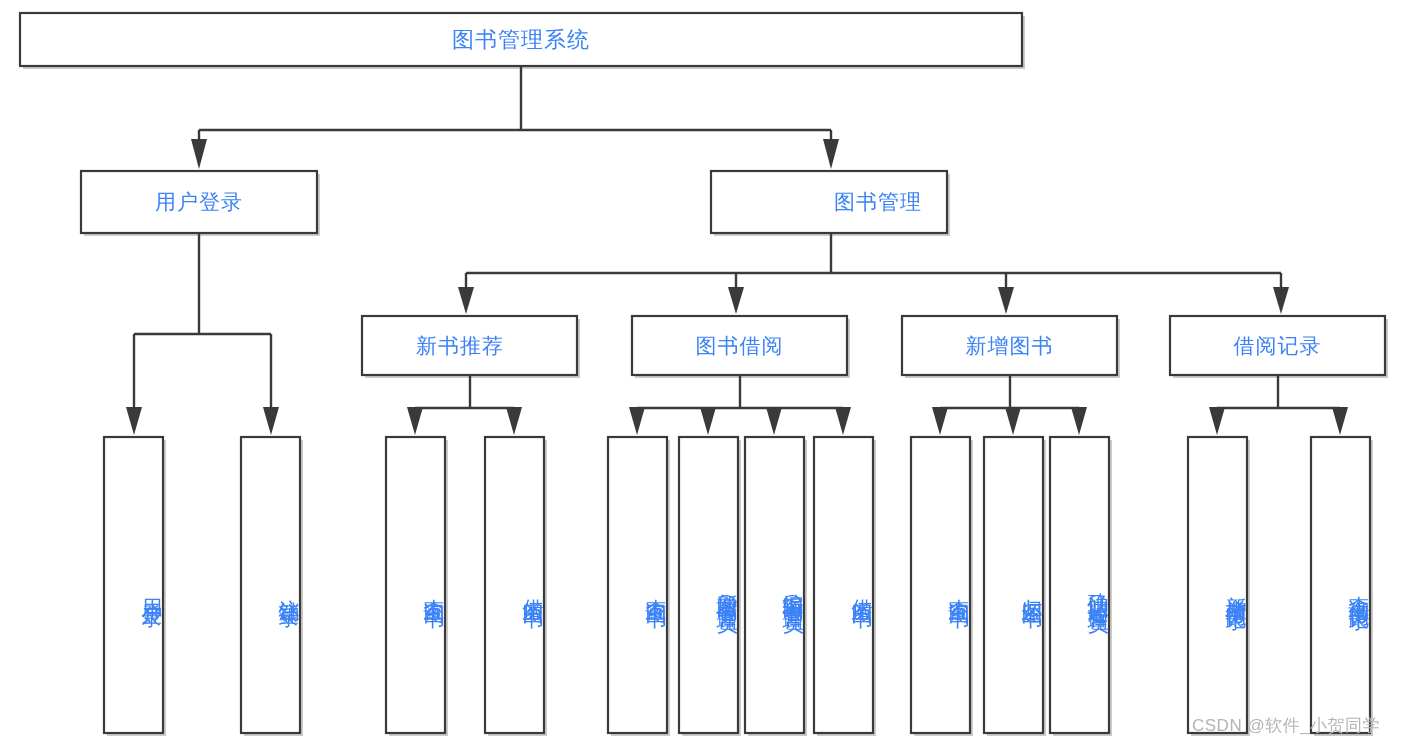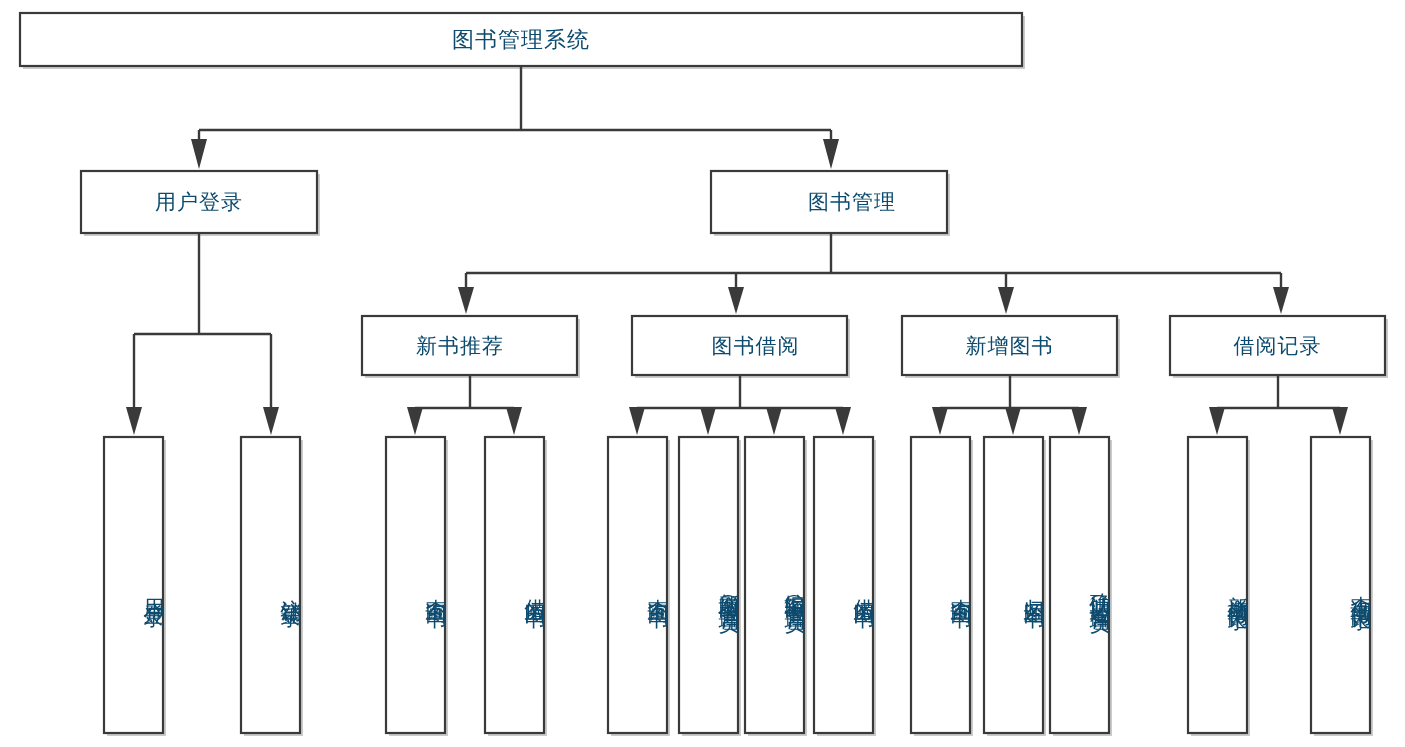--- a/index.html
+++ b/index.html
@@ -41,22 +41,22 @@
     stroke-linecap: butt;
   }
   .arrow-head {
     fill: #3a3a3a;
   }
   .node-label {
     position: absolute;
     display: flex;
     align-items: center;
     justify-content: center;
-    color: #0c4a6e;
-    font-family: Liberation Mono, monospace;
+    color: #3b82f6;
+    font-family: Liberation Sans, sans-serif;
     pointer-events: none;
     white-space: nowrap;
   }
   .label-h {
     font-size: 21px;
     letter-spacing: 1px;
   }
   .label-title {
     font-size: 22px;
     letter-spacing: 1px;
@@ -189,24 +189,24 @@
       <path class="conn" d="M 1278 375 L 1278 408"></path>
       <path class="conn" d="M 1217 408 L 1340 408"></path>
       <polygon class="arrow-head" points="1209,407 1225,407 1217,435"></polygon>
       <polygon class="arrow-head" points="1332,407 1348,407 1340,435"></polygon>
     </g>
   </svg>
 
   <div class="node-label label-title" style="left:20px; top:13px; width:1002px; height:53px;">图书管理系统</div>
 
   <div class="node-label label-h" style="left:81px; top:171px; width:236px; height:62px;">用户登录</div>
-  <div class="node-label label-h" style="left:710px; top:171px; width:284px; height:62px;">图书管理</div>
+  <div class="node-label label-h" style="left:736px; top:171px; width:284px; height:62px;">图书管理</div>
 
   <div class="node-label label-h" style="left:362px; top:316px; width:196px; height:59px;">新书推荐</div>
-  <div class="node-label label-h" style="left:632px; top:316px; width:215px; height:59px;padding-left:16px;">图书借阅</div>
+  <div class="node-label label-h" style="left:632px; top:316px; width:215px; height:59px;">图书借阅</div>
   <div class="node-label label-h" style="left:902px; top:316px; width:215px; height:59px;">新增图书</div>
   <div class="node-label label-h" style="left:1170px; top:316px; width:215px; height:59px;">借阅记录</div>
 
   <div class="node-label label-v" style="left:104px; top:477px; width:59px; height:216px;">用户登录</div>
   <div class="node-label label-v" style="left:241px; top:477px; width:59px; height:216px;">注销登录</div>
 
   <div class="node-label label-v" style="left:386px; top:477px; width:59px; height:216px;">查询图书</div>
   <div class="node-label label-v" style="left:485px; top:477px; width:59px; height:216px;">借阅图书</div>
 
   <div class="node-label label-v" style="left:608px; top:477px; width:59px; height:216px;">查询图书</div>
@@ -214,14 +214,15 @@
   <div class="node-label label-v" style="left:745px; top:443px; width:59px; height:286px;">编辑图书（管理员）</div>
   <div class="node-label label-v" style="left:814px; top:477px; width:59px; height:216px;">借阅图书</div>
 
   <div class="node-label label-v" style="left:911px; top:477px; width:59px; height:216px;">查询图书</div>
   <div class="node-label label-v" style="left:984px; top:477px; width:59px; height:216px;">归还图书</div>
   <div class="node-label label-v" style="left:1050px; top:443px; width:59px; height:286px;">确认归还（管理员）</div>
 
   <div class="node-label label-v" style="left:1188px; top:455px; width:59px; height:260px;">新增借阅记录</div>
   <div class="node-label label-v" style="left:1311px; top:455px; width:59px; height:260px;">查询借阅记录</div>
 
+  <div class="watermark" style="left:1192px; top:714px;">CSDN @软件_小贺同学</div>
 
 </div>
 
 </body></html>

